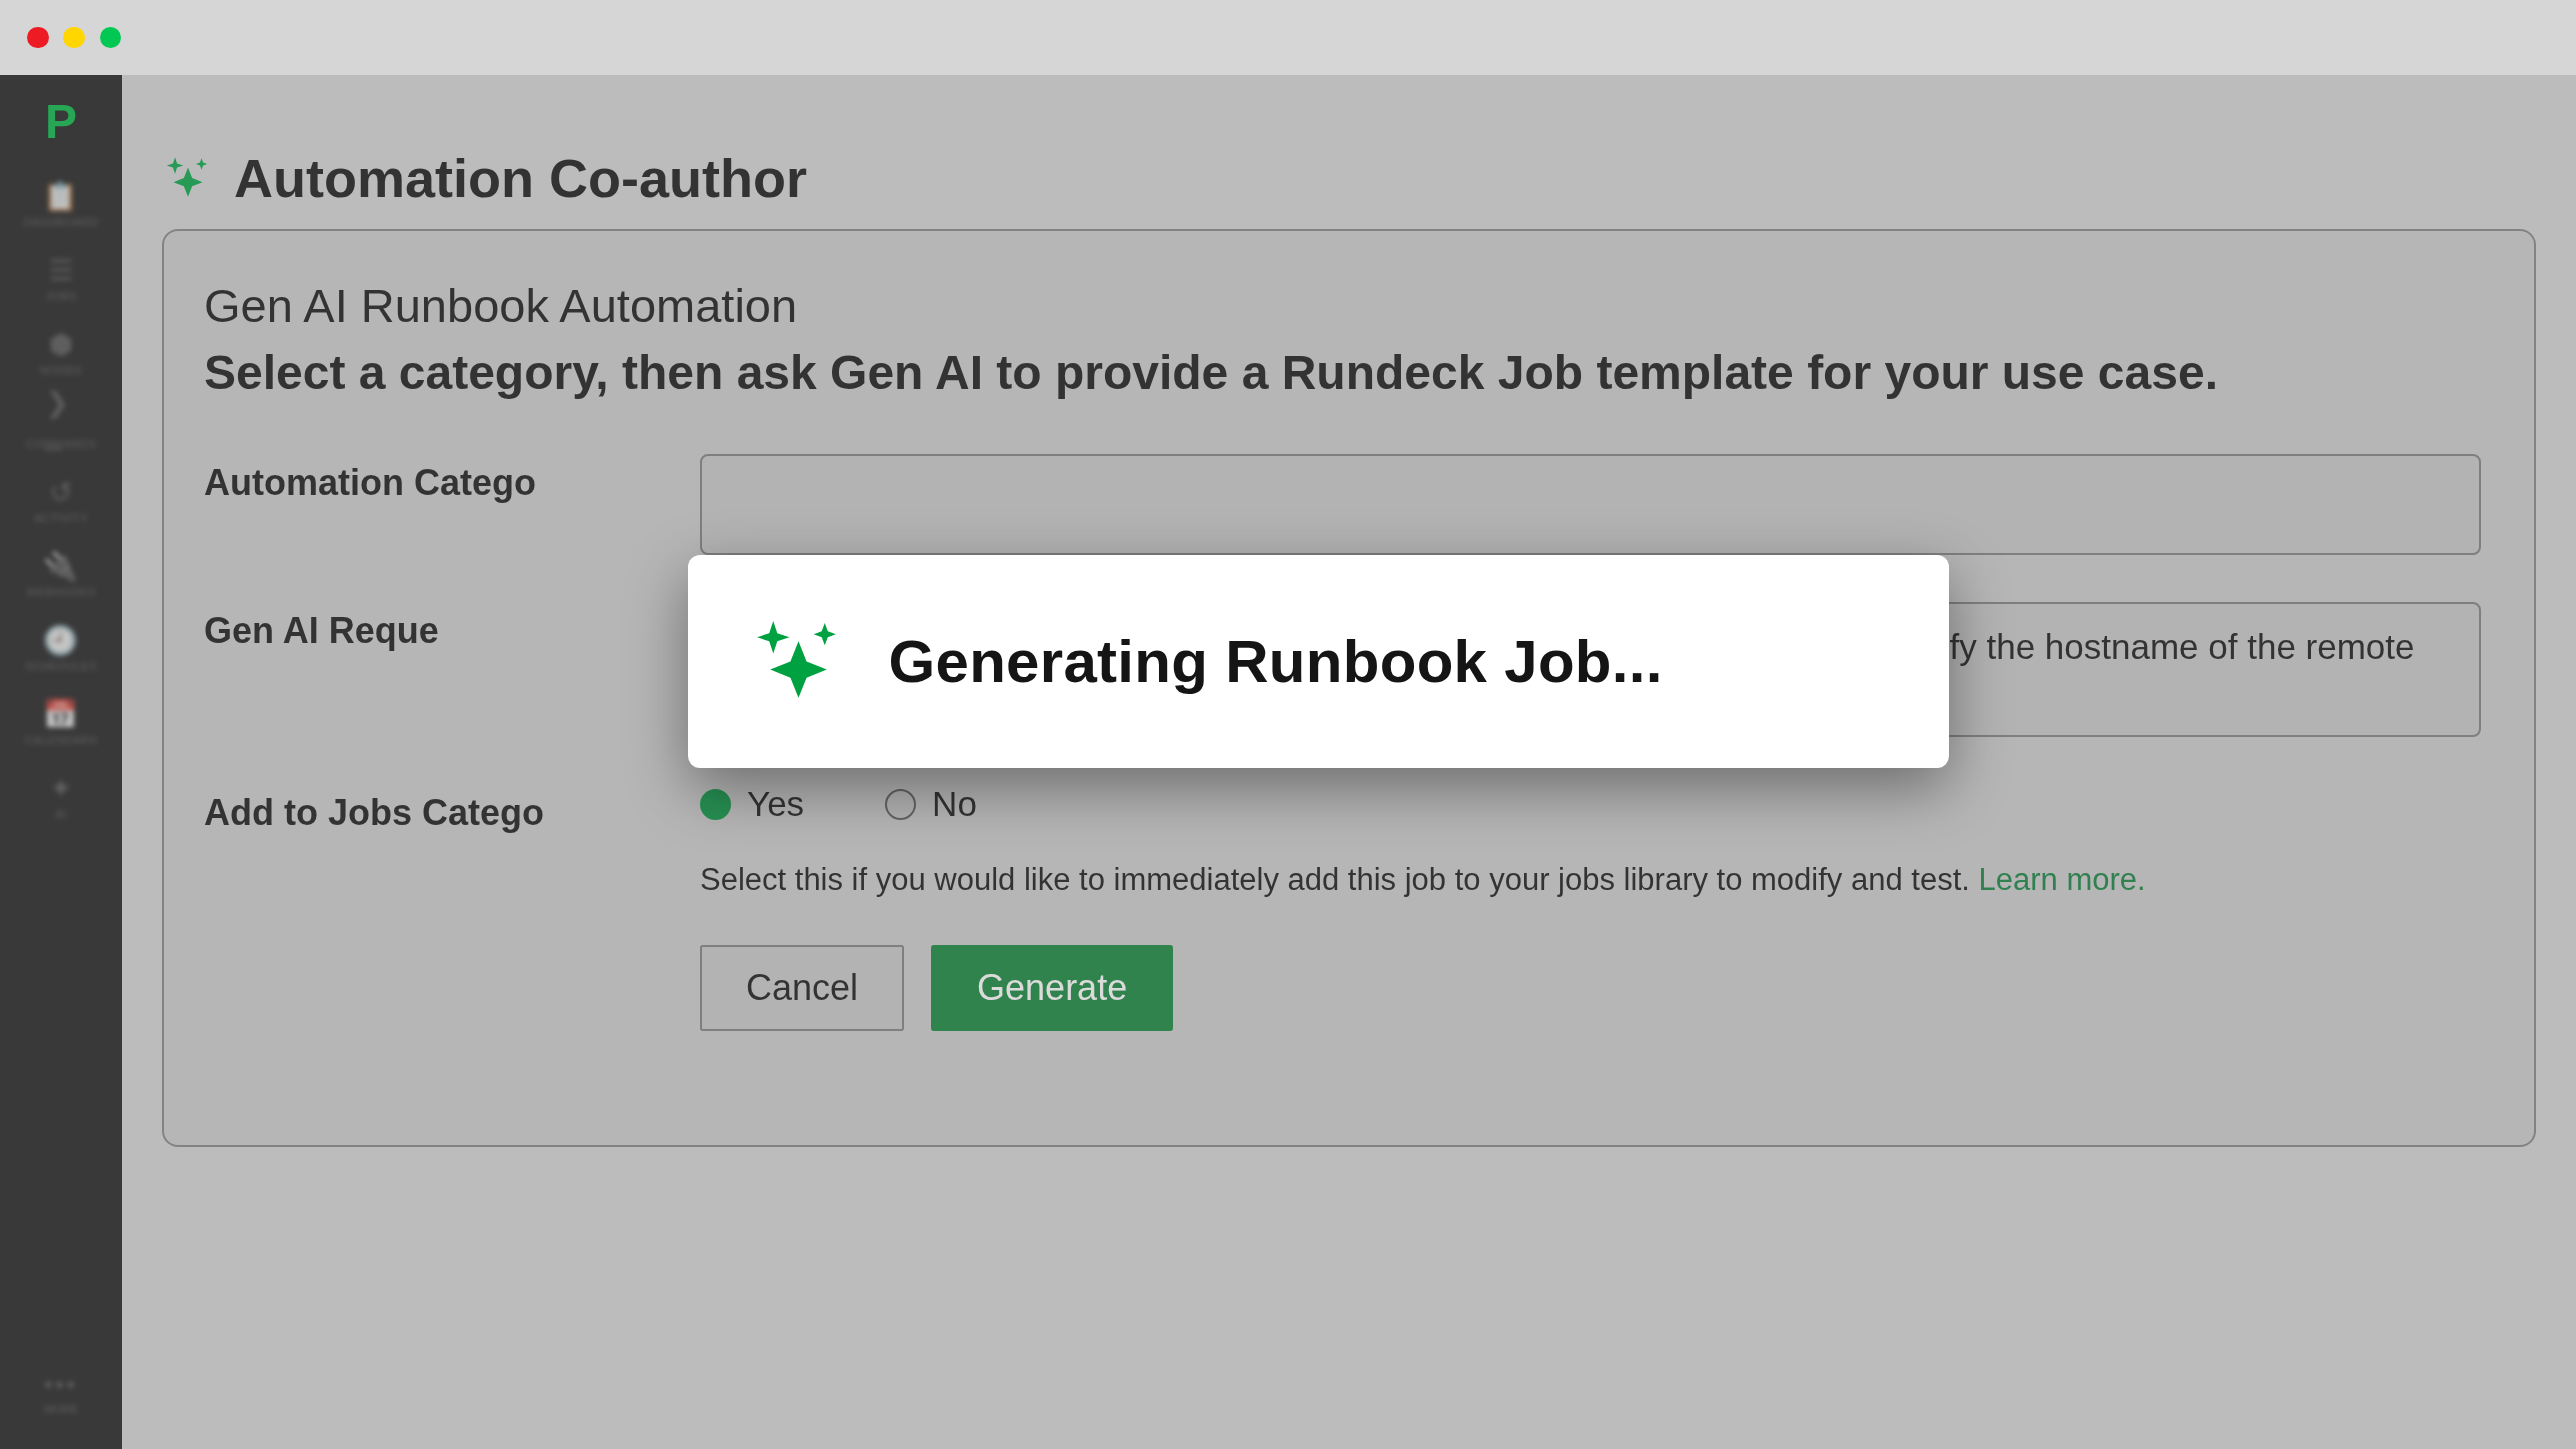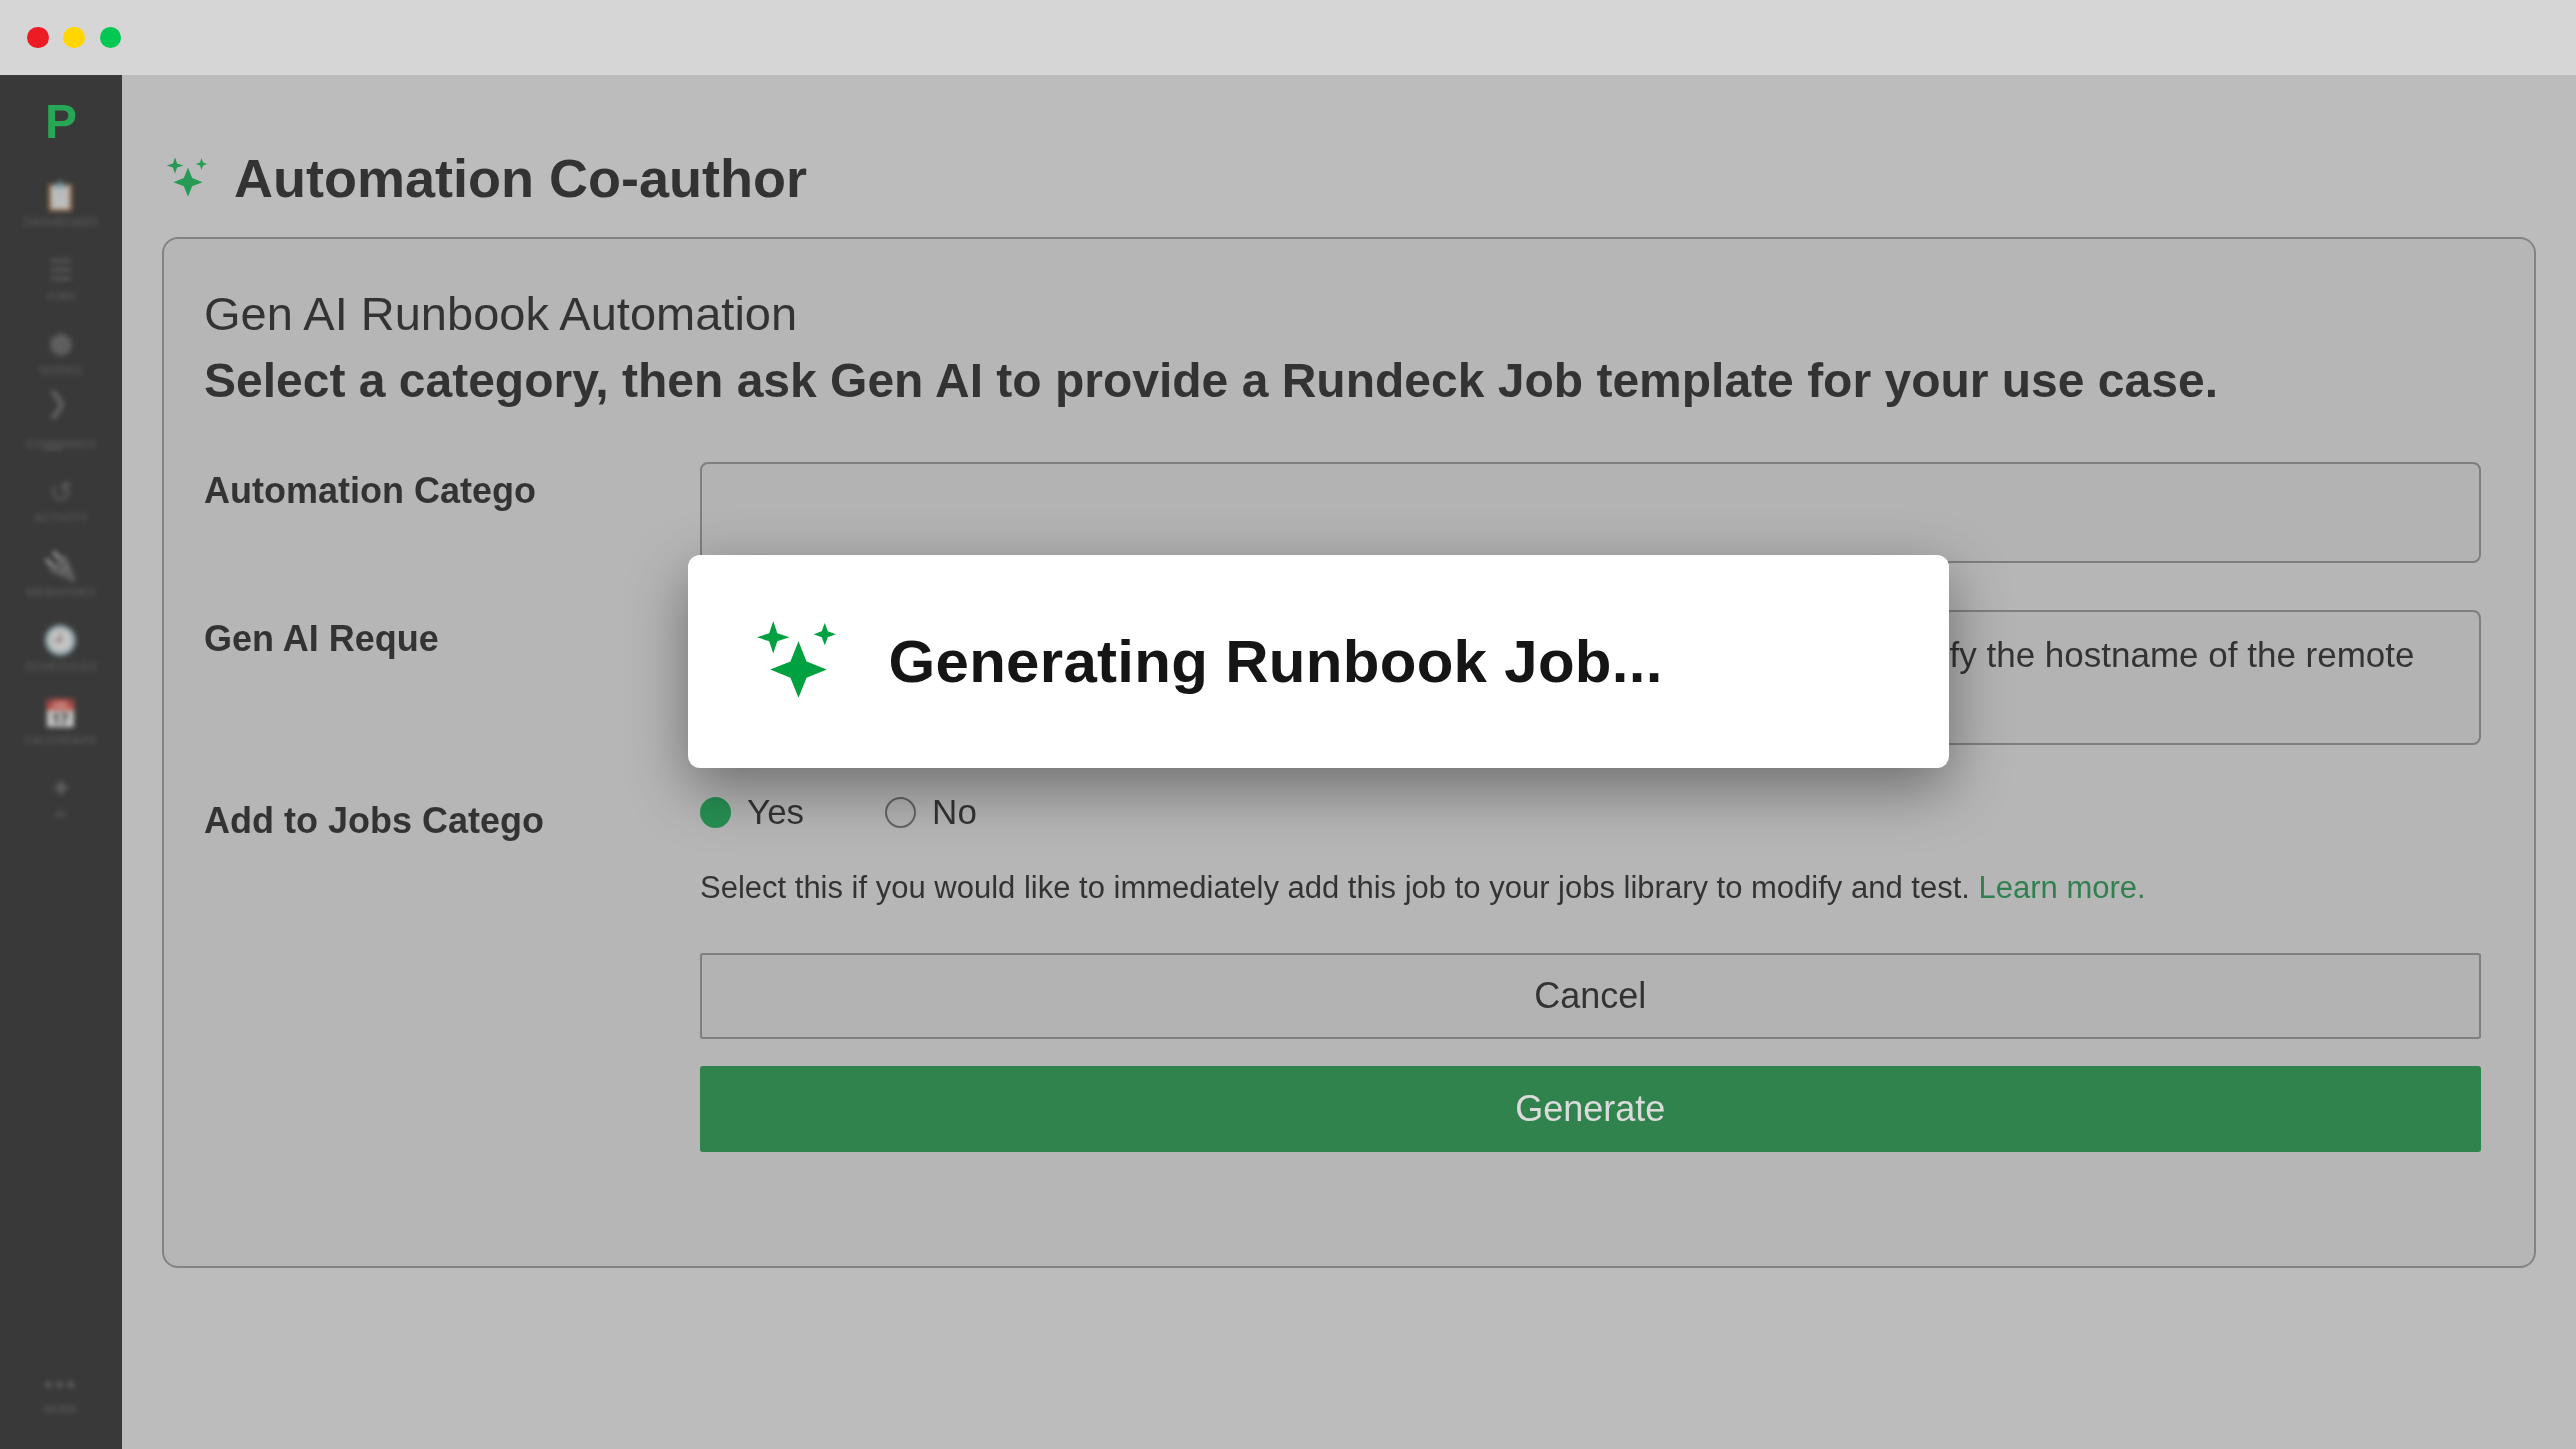--- a/index.html
+++ b/index.html
@@ -23,21 +23,21 @@
 .nav-item .label { font-size: 11.4px; letter-spacing: 0.3px; }
 .nav-more { margin-top: auto; margin-bottom: 34px; display: flex; flex-direction: column; align-items: center; gap: 4px; color: #575757; filter: blur(2.7px); opacity: 0.85; }
 .nav-more .dots { font-size: 24px; letter-spacing: 2.7px; }
 .nav-more .label { font-size: 11.4px; }
 
 .main { flex: 1; background: #cfcfcf; padding: 24px 40px; position: relative; }
 
 .dropdown { display: inline-flex; align-items: center; gap: 27px; border: 2px solid #808080; border-radius: 6.7px; padding: 10.7px 24px; font-size: 29.5px; color: #1e1e1e; background: #bdbdbd; }
 .dropdown .chev { font-size: 23px; transform: translateY(1.3px); }
 
-.page-heading { display: flex; align-items: center; gap: 20px; margin-top: 48px; margin-bottom: 28px; }
+.page-heading { display: flex; align-items: center; gap: 20px; margin-top: 48px; margin-bottom: 20px; }
 .sparkle-svg { width: 52px; height: 52px; }
 .page-heading h1 { font-size: 54px; font-weight: 600; color: #111; }
 
 .panel { border: 2.7px solid #808080; border-radius: 16px; padding: 47px 40px 67px 40px; background: #c7c7c7; }
 .panel h2 { font-size: 47px; font-weight: 500; color: #111; margin-bottom: 12px; }
 .panel .subhead { font-size: 48px; color: #111; margin-bottom: 54px; font-weight: bold; }
 
 .form-row { display: flex; gap: 40px; margin-bottom: 47px; align-items: flex-start; }
 .form-label { width: 456px; text-align: left; font-size: 36px; font-weight: 600; color: #111; padding-top: 8px; }
 .form-field { flex: 1; margin-right: 13.4px; }
@@ -46,21 +46,21 @@
 .textarea { width: 100%; padding: 20px 27px; border: 2px solid #7a7a7a; border-radius: 8px; background: #c2c2c2; font-size: 35px; color: #111; line-height: 1.3; }
 
 .radio-row { display: flex; gap: 81px; align-items: center; }
 .radio { display: inline-flex; align-items: center; gap: 16px; font-size: 35px; color: #111; }
 .radio .circ { width: 31px; height: 31px; border-radius: 50%; border: 2.7px solid #555; background: #c2c2c2; }
 .radio .circ.filled { background: #00923d; border-color: #00923d; }
 
 .helper { font-size: 31px; color: #111; margin-top: 38px; margin-bottom: 47px; }
 .helper a { color: #0f7c3a; text-decoration: none; }
 
-.btn-row { display: flex; gap: 27px; flex-direction: column; }
+.btn-row { display: flex; gap: 27px; }
 .btn { padding: 20px 44px; font-size: 36px; border-radius: 2.7px; border: 2px solid #7a7a7a; background: #c2c2c2; color: #111; cursor: pointer; }
 .btn.primary { background: #007b2a; color: #fff; border-color: #007b2a; opacity: 0.92; }
 
 .overlay { position: absolute; inset: 0; background: rgba(140,140,140,0.28); display: flex; align-items: flex-start; justify-content: center; pointer-events: none; }
 .modal { margin-top: 480px; margin-left: 60px; width: 1261px; background: #ffffff; border-radius: 12px; box-shadow: 0 20px 60px rgba(0,0,0,0.4); display: flex; align-items: center; gap: 40px; padding: 56px 60px; }
 .modal .sparkle-svg { width: 101px; height: 101px; }
 .modal .msg { font-size: 60px; font-weight: 600; color: #151515; letter-spacing: 0.3px; }
 </style>
 </head>
 <body>

